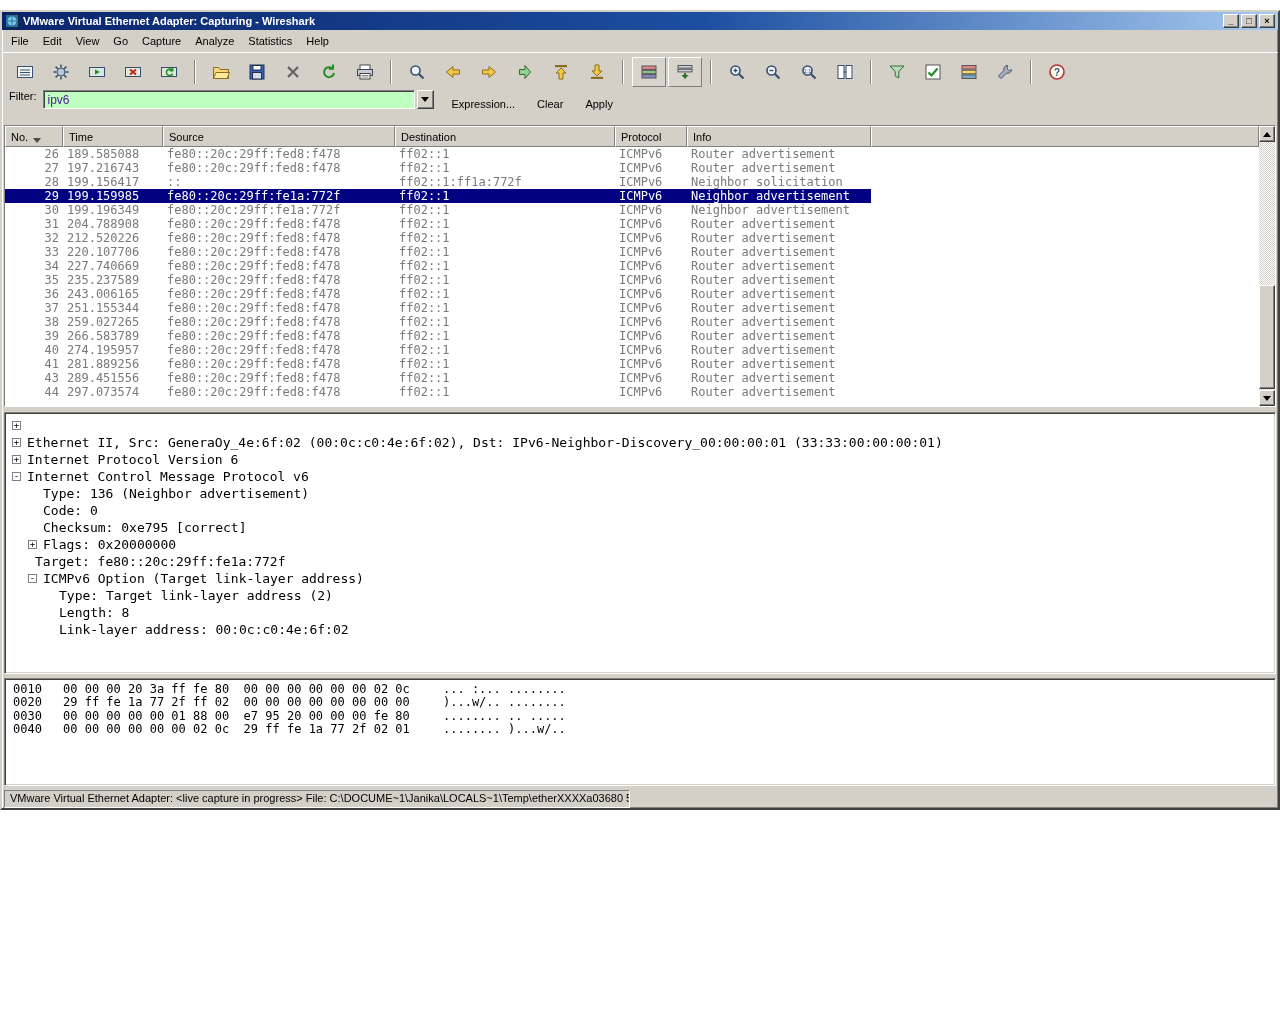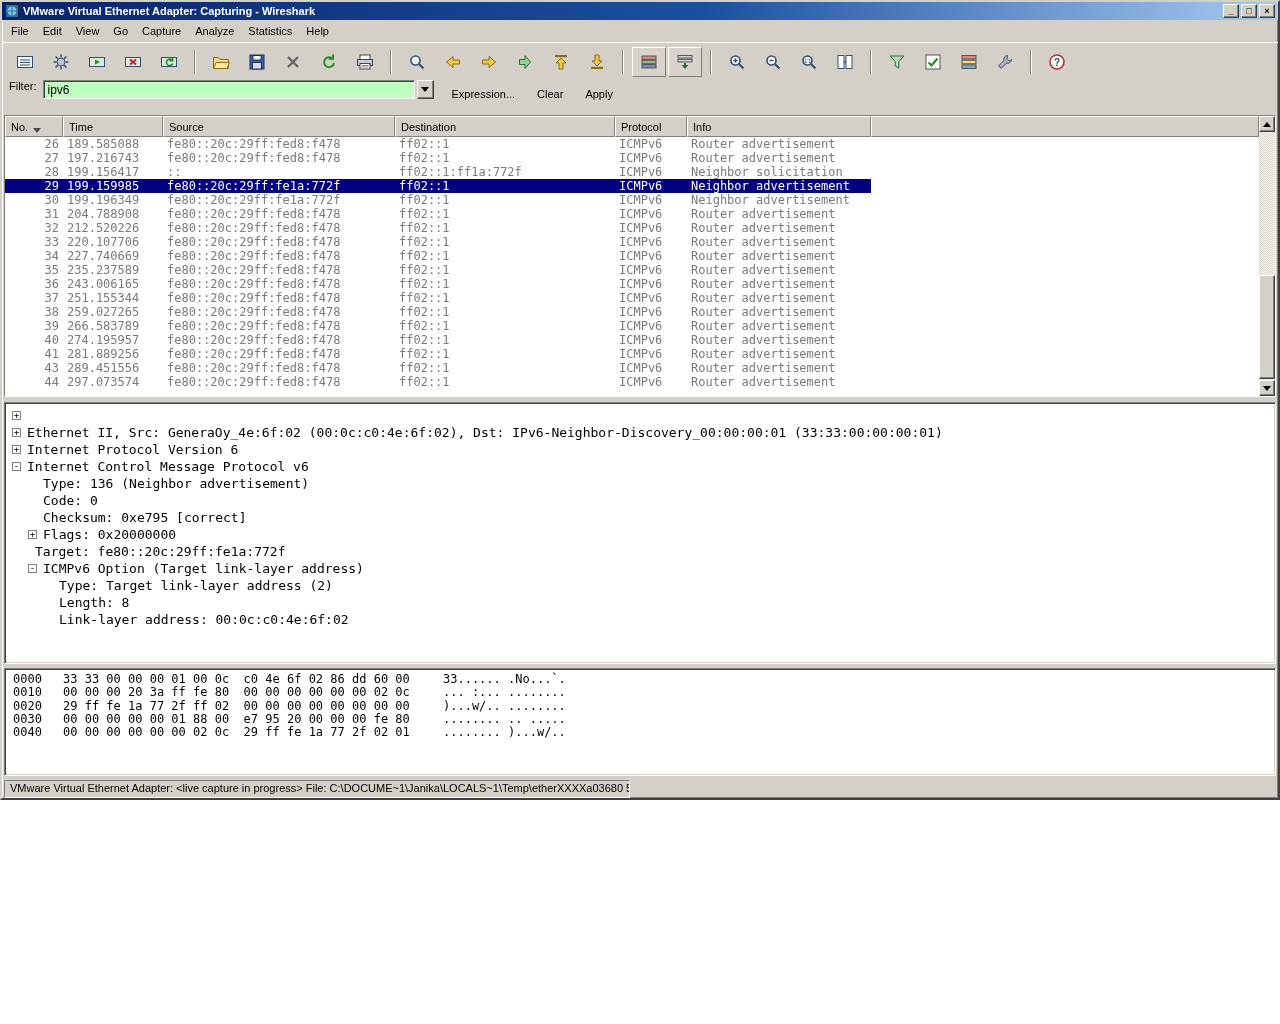--- a/index.html
+++ b/index.html
@@ -1,19 +1,19 @@
 <!DOCTYPE html>
 <html><head>
 <meta charset="utf-8">
 <style>
   *{box-sizing:border-box;margin:0;padding:0;}
   html,body{width:1280px;height:1024px;background:#ffffff;font-family:"Liberation Sans",sans-serif;}
   button{appearance:none;background:none;border:none;font-family:inherit;cursor:default;}
 
-  .window{position:absolute;left:0;top:0;width:1280px;height:800px;background:#d4d0c8;
+  .window{position:absolute;left:0;top:10px;width:1280px;height:800px;background:#d4d0c8;
     border:2px solid;border-color:#d4d0c8 #404040 #404040 #d4d0c8;
     box-shadow:inset 1px 1px 0 #ffffff, inset -1px -1px 0 #808080;
     display:flex;flex-direction:column;overflow:hidden;}
 
   
   .titlebar{height:18px;flex:0 0 18px;background:linear-gradient(90deg,#0a246a 0%,#1c4fa0 55%,#a6caf0 100%);
     display:flex;align-items:center;padding:0 3px;gap:4px;}
   .title-text{color:#fff;font-size:11px;font-weight:bold;flex:1;white-space:nowrap;overflow:hidden;}
   .win-buttons{display:flex;gap:2px;}
   .winbtn{width:16px;height:14px;background:#d4d0c8;border:1px solid;border-color:#ffffff #404040 #404040 #ffffff;
@@ -25,21 +25,21 @@
 
   
   .toolbar{height:38px;flex:0 0 38px;display:flex;align-items:center;padding:0 5px;border-top:1px solid #ffffff;}
   .tb-btn{width:34px;height:30px;display:flex;align-items:center;justify-content:center;margin:0 1px;border:1px solid transparent;}
   .tb-toggle{border-color:#ffffff #808080 #808080 #ffffff;background:#d8d4cc;}
   .tb-sep{width:2px;height:24px;border-left:1px solid #808080;border-right:1px solid #ffffff;margin:0 7px;}
 
   
   .filterbar{height:27px;flex:0 0 27px;display:flex;padding:0 7px;}
   .filter-label{font-size:11px;margin-right:6px;}
-  .filter-input{width:372px;height:19px;background:#bfffbf;color:#000000;font-size:12px;padding:1px 4px;
+  .filter-input{width:372px;height:19px;background:#bfffbf;color:#4c1d95;font-size:12px;padding:1px 4px;
     border:1px solid;border-color:#808080 #ffffff #ffffff #808080;box-shadow:inset 1px 1px 0 #404040;outline:none;}
   .filter-drop{width:17px;height:19px;background:#d4d0c8;border:1px solid;border-color:#ffffff #404040 #404040 #ffffff;
     box-shadow:inset -1px -1px 0 #808080;display:flex;align-items:center;justify-content:center;margin-left:2px;}
   .filter-drop::after{content:"";width:0;height:0;border-left:4px solid transparent;border-right:4px solid transparent;border-top:5px solid #000;}
   .flatbtn{font-size:11px;color:#000;padding:2px 4px;margin-left:14px;white-space:nowrap;}
 
   
   .sunken{border:1px solid;border-color:#808080 #ffffff #ffffff #808080;box-shadow:inset 1px 1px 0 #404040, inset -1px -1px 0 #d4d0c8;}
 
   
@@ -550,21 +550,20 @@
         <span class="exp-spacer"></span>
         <span class="dtext">Length: 8</span>
       </div>
       <div class="dline" style="padding-left: 37px;">
         <span class="exp-spacer"></span>
         <span class="dtext">Link-layer address: 00:0c:c0:4e:6f:02</span>
       </div>
     </div>
 
   <div class="hex-pane sunken">
-      <div class="hline"><span class="hoff">0000</span><span class="hbytes">33 33 00 00 00 01 00 0c  c0 4e 6f 02 86 dd 60 00</span><span class="hascii">33...... .No...`.</span></div>
       <div class="hline"><span class="hoff">0010</span><span class="hbytes">00 00 00 20 3a ff fe 80  00 00 00 00 00 00 02 0c</span><span class="hascii">... :... ........</span></div>
       <div class="hline"><span class="hoff">0020</span><span class="hbytes">29 ff fe 1a 77 2f ff 02  00 00 00 00 00 00 00 00</span><span class="hascii">)...w/.. ........</span></div>
       <div class="hline"><span class="hoff">0030</span><span class="hbytes">00 00 00 00 00 01 88 00  e7 95 20 00 00 00 fe 80</span><span class="hascii">........ .. .....</span></div>
       <div class="hline"><span class="hoff">0040</span><span class="hbytes">00 00 00 00 00 00 02 0c  29 ff fe 1a 77 2f 02 01</span><span class="hascii">........ )...w/..</span></div>
     </div>
 
   <div class="statusbar">
     <div class="status-left sunken">VMware Virtual Ethernet Adapter: &lt;live capture in progress&gt; File: C:\DOCUME~1\Janika\LOCALS~1\Temp\etherXXXXa03680 5...</div>
   </div>
 

